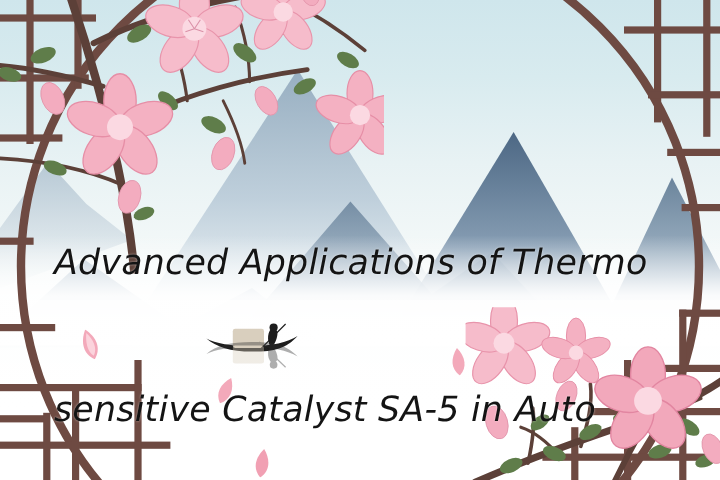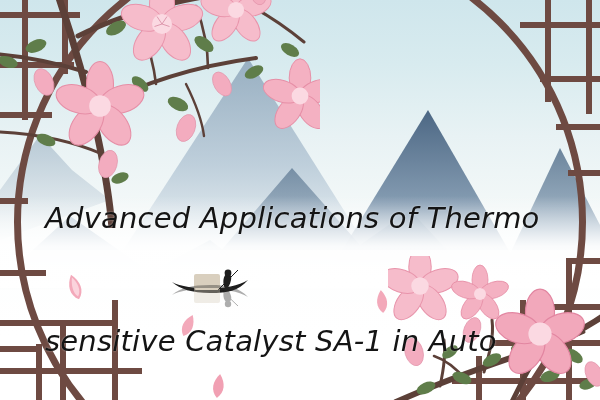--- a/index.html
+++ b/index.html
@@ -293,17 +293,17 @@
       <g fill="#f3acbf" stroke="#e295ab" stroke-width=".7">
         <ellipse cx="26" cy="96" rx="9" ry="14" transform="rotate(-16 26 96)"></ellipse>
         <ellipse cx="84" cy="74" rx="8" ry="13" transform="rotate(22 84 74)"></ellipse>
         <ellipse cx="206" cy="118" rx="8" ry="13" transform="rotate(-24 206 118)"></ellipse>
       </g>
     </g>
   </svg>
 
   <div class="title">
     <span class="ln">Advanced Applications of Thermo</span>
-    <span class="ln">sensitive Catalyst SA-1 in Auto</span>
+    <span class="ln">sensitive Catalyst SA-5 in Auto</span>
     
   </div>
 
 </div>
 
 </body></html>

